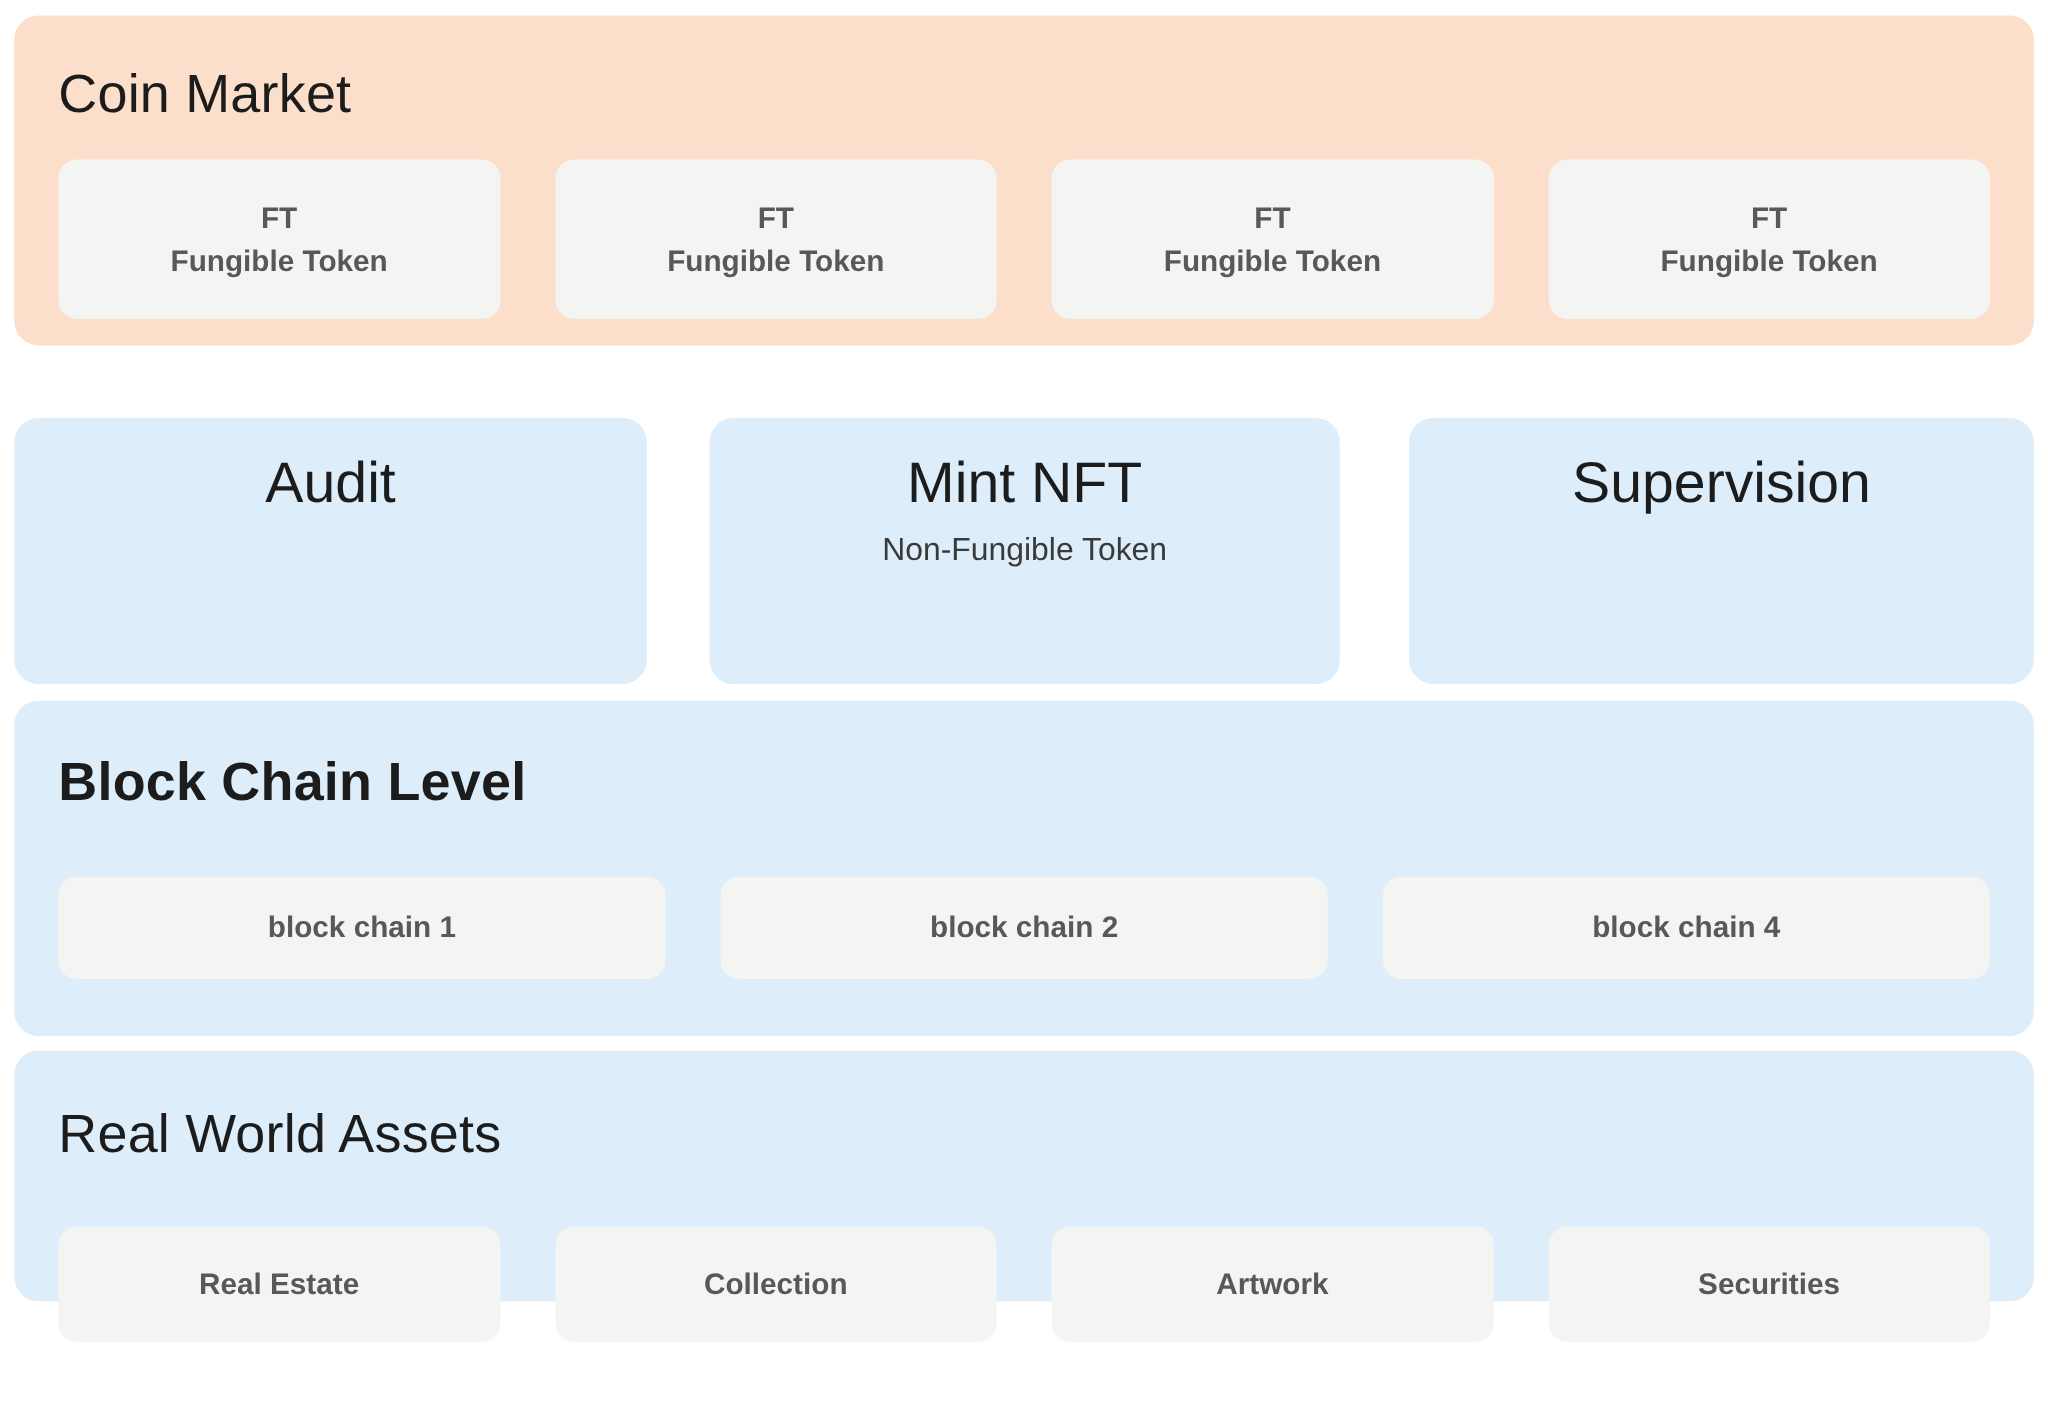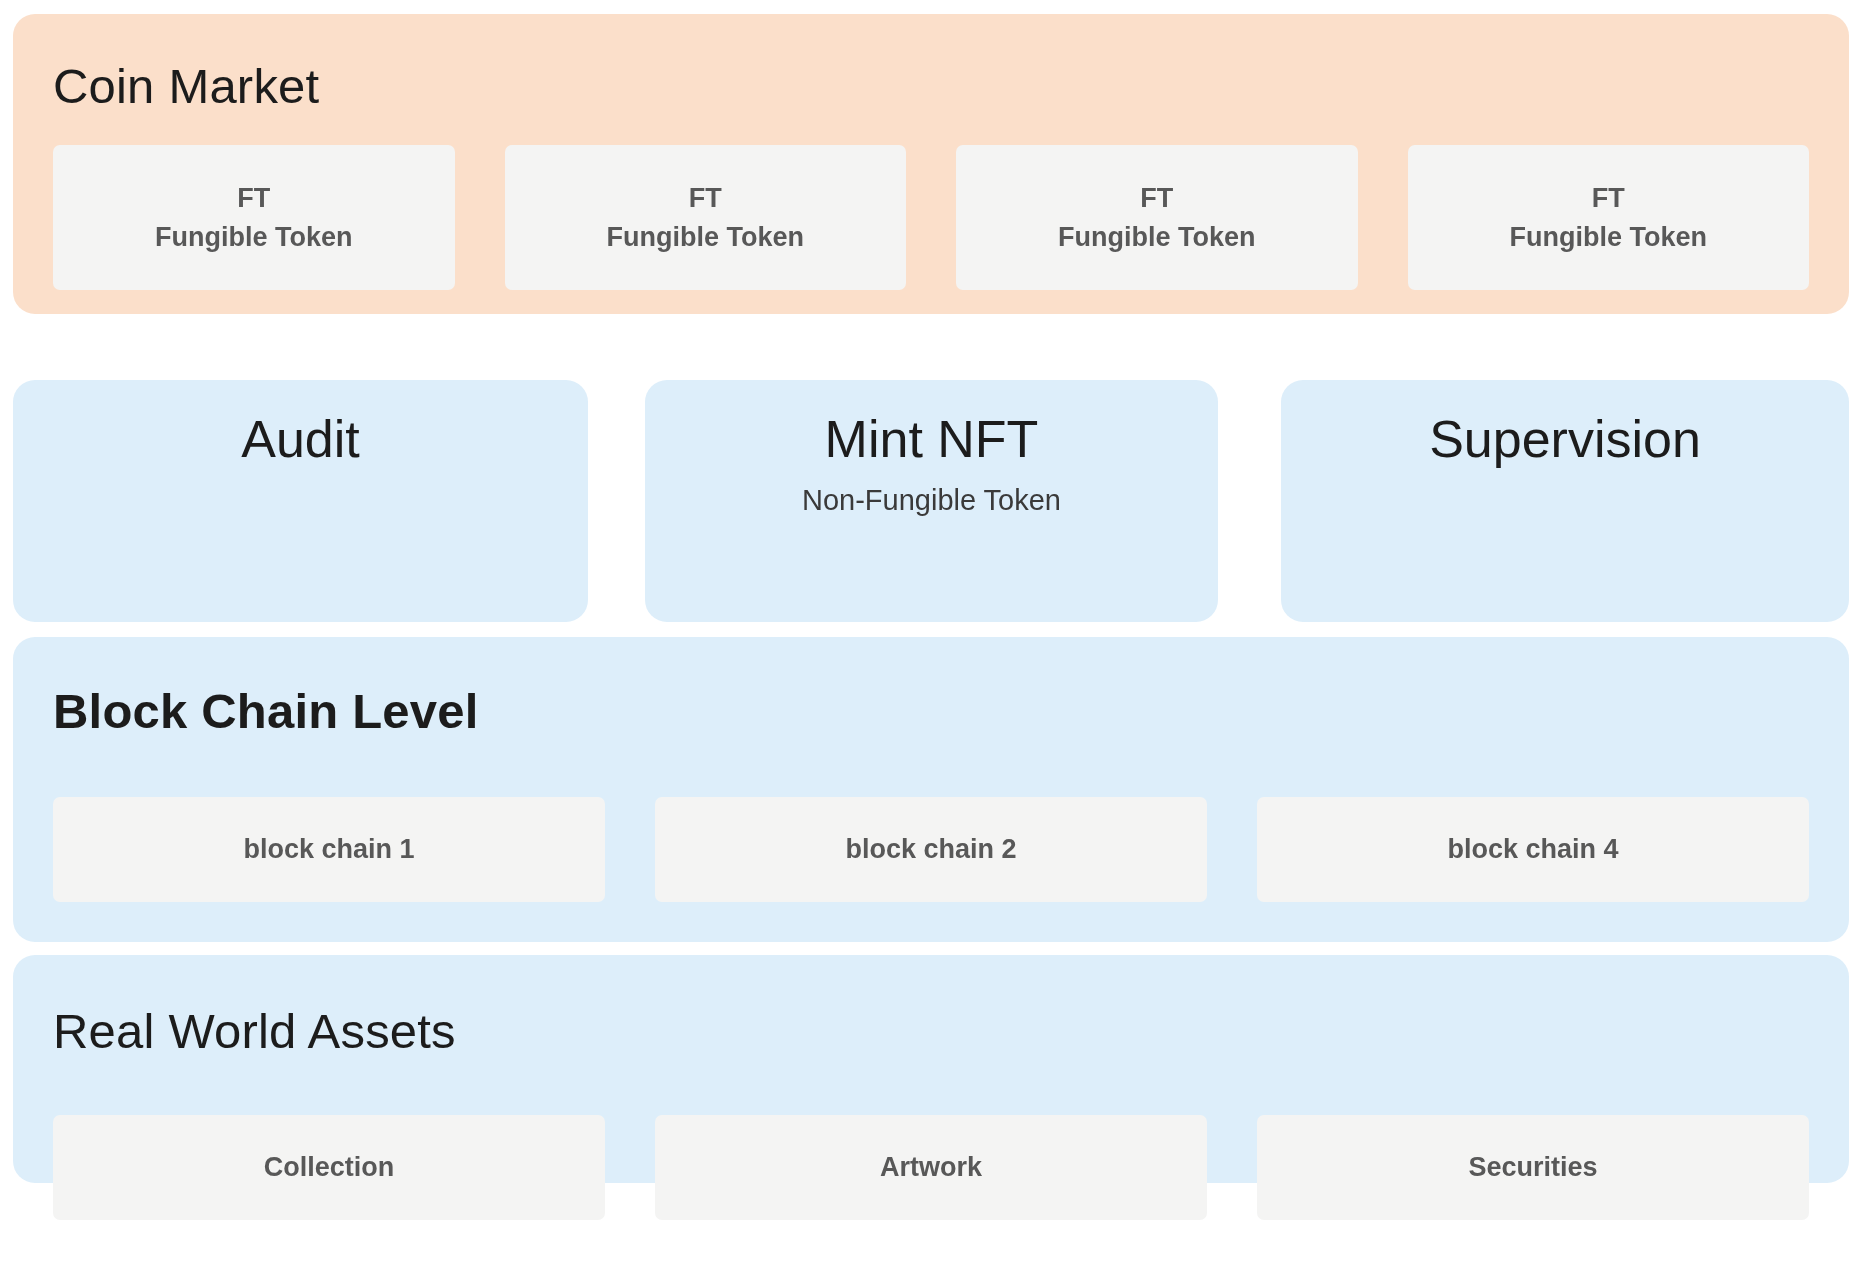--- a/index.html
+++ b/index.html
@@ -48,21 +48,21 @@
     position: absolute;
     left: 40px;
     right: 40px;
     display: flex;
     gap: 50px;
   }
   .chip {
     flex: 1 1 0;
     box-sizing: border-box;
     background: #f4f4f3;
-    border-radius: 7px;
+    border-radius: 17px;
     display: flex;
     flex-direction: column;
     align-items: center;
     justify-content: center;
     gap: 10px;
     color: #585858;
   }
   .chip .chip-main {
     font-size: 27px;
     font-weight: 700;
@@ -148,41 +148,44 @@
   </div>
 
   <div class="midbox" style="left:1281px; top:380px; width:568px; height:242px;">
     <span class="midbox-title">Supervision</span>
   </div>
 
   <div class="panel blue" style="left:13px; top:637px; width:1836px; height:305px;">
 
     <div class="panel-title" style="top:50px;font-weight:bold;">Block Chain Level</div>
 
-    <div class="chip-row" style="top:160px; height:105px;text-align:center;">
+    <div class="chip-row" style="top:160px; height:93px;text-align:center;">
 
       <div class="chip single">
         <span class="chip-main">block chain 1</span>
       </div>
       <div class="chip single">
         <span class="chip-main">block chain 2</span>
       </div>
       <div class="chip single">
         <span class="chip-main">block chain 4</span>
       </div>
     </div>
   </div>
 
   <div class="panel blue" style="left:13px; top:955px; width:1836px; height:228px;">
 
     <div class="panel-title" style="top:52px;">Real World Assets</div>
 
     <div class="chip-row" style="top:160px; height:105px;">
 
       <div class="chip single">
+        <span class="chip-main">Real Estate</span>
+      </div>
+      <div class="chip single">
         <span class="chip-main">Collection</span>
       </div>
       <div class="chip single">
         <span class="chip-main">Artwork</span>
       </div>
       <div class="chip single">
         <span class="chip-main">Securities</span>
       </div>
     </div>
   </div>

